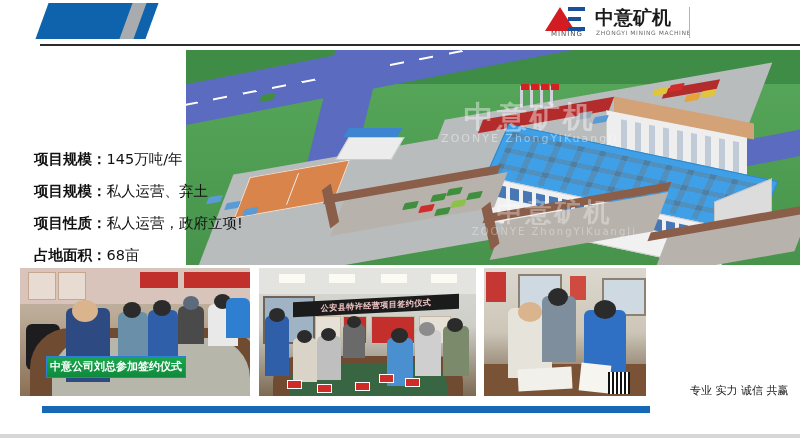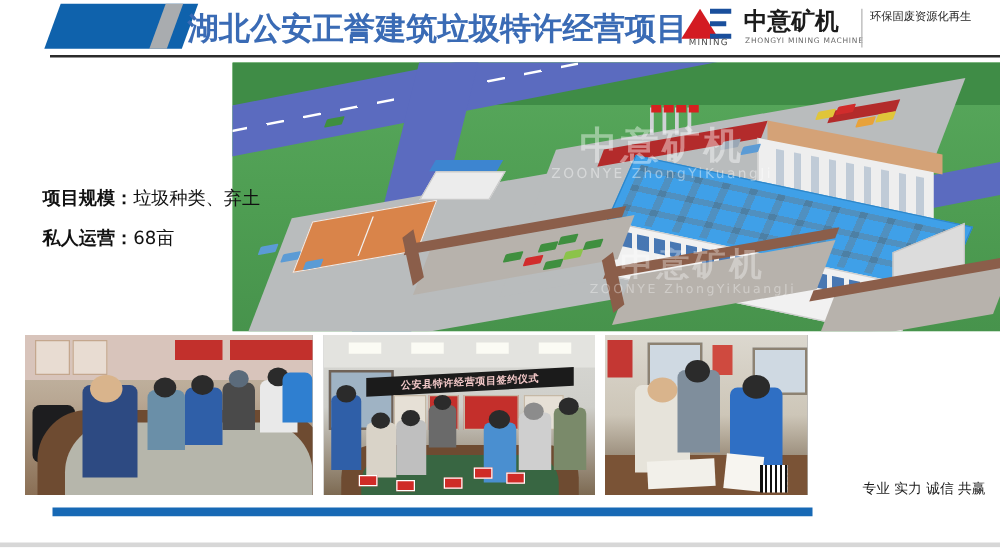--- a/index.html
+++ b/index.html
@@ -281,37 +281,35 @@
 </style>
 </head>
 <body>
 
 <div class="slide">
 
   <div class="header">
     <div class="deco-blue"></div>
     <div class="deco-gray"></div>
 
-    <div class="slide-title">湖北公安正誉建筑垃圾特许经营项目</div>
 
     <div class="logo-wrap">
       <div class="logo-mark">
         <div class="tri"></div>
         <div class="e">
             <i></i>
             <i></i>
             <i></i>
           </div>
       </div>
       <div class="logo-zoonye">MINING</div>
       <div class="logo-cn">中意矿机</div>
       <div class="logo-en">ZHONGYI MINING MACHINE</div>
       <div class="logo-sep"></div>
       <div class="logo-tag">
-        <div>环保固废资源化再生</div>
       </div>
     </div>
 
     <div class="header-rule"></div>
   </div>
 
   <div class="render">
     <div class="r-grass"></div>
     <div class="r-grass-dark"></div>
 
@@ -388,24 +386,30 @@
       <small>ZOONYE ZhongYiKuangJi</small>
     </div>
     <div class="r-wm2">
       <span>中意矿机</span>
       <small>ZOONYE ZhongYiKuangJi</small>
     </div>
   </div>
 
   <div class="specs">
     <div class="spec-row">
-      <span class="spec-label">项目规模：</span><span class="spec-value">垃圾种类、弃土</span>
+      <span class="spec-label">项目规模：</span><span class="spec-value">145万吨/年</span>
     </div>
     <div class="spec-row">
-      <span class="spec-label">私人运营：</span><span class="spec-value">68亩</span>
+      <span class="spec-label">项目规模：</span><span class="spec-value">私人运营、弃土</span>
+    </div>
+    <div class="spec-row">
+      <span class="spec-label">项目性质：</span><span class="spec-value">私人运营，政府立项!</span>
+    </div>
+    <div class="spec-row">
+      <span class="spec-label">占地面积：</span><span class="spec-value">68亩</span>
     </div>
   </div>
 
   <div class="photos">
 
     <div class="photo p1">
       <div class="bg"></div>
       <div class="wallpink"></div>
       <div class="poster" style="left:8px;"></div>
       <div class="poster" style="left:38px;"></div>
@@ -418,20 +422,21 @@
       <div class="person" style="left:52px;top:32px;width:26px;height:22px;background:#d9b48c;border-radius:50%;"></div>
       <div class="person" style="left:98px;top:44px;width:30px;height:48px;background:#6a8fa8;"></div>
       <div class="person" style="left:103px;top:34px;width:18px;height:16px;background:#2b2b2b;border-radius:50%;"></div>
       <div class="person" style="left:128px;top:42px;width:30px;height:46px;background:#2f5fa8;"></div>
       <div class="person" style="left:133px;top:32px;width:18px;height:16px;background:#2b2b2b;border-radius:50%;"></div>
       <div class="person" style="left:158px;top:38px;width:26px;height:38px;background:#4a4a4a;"></div>
       <div class="person" style="left:163px;top:28px;width:16px;height:14px;background:#5b6b7b;border-radius:50%;"></div>
       <div class="person" style="left:188px;top:36px;width:30px;height:42px;background:#e9e9e9;"></div>
       <div class="person" style="left:194px;top:26px;width:17px;height:15px;background:#2b2b2b;border-radius:50%;"></div>
       <div class="person" style="left:206px;top:30px;width:24px;height:40px;background:#2f7fd0;"></div>
+      <div class="caption">中意公司刘总参加签约仪式</div>
     </div>
 
     <div class="photo p2">
       <div class="bg"></div>
       <div class="ceil">
         <i style="left:20px;"></i>
           <i style="left:70px;"></i>
           <i style="left:122px;"></i>
           <i style="left:172px;"></i>
       </div>

